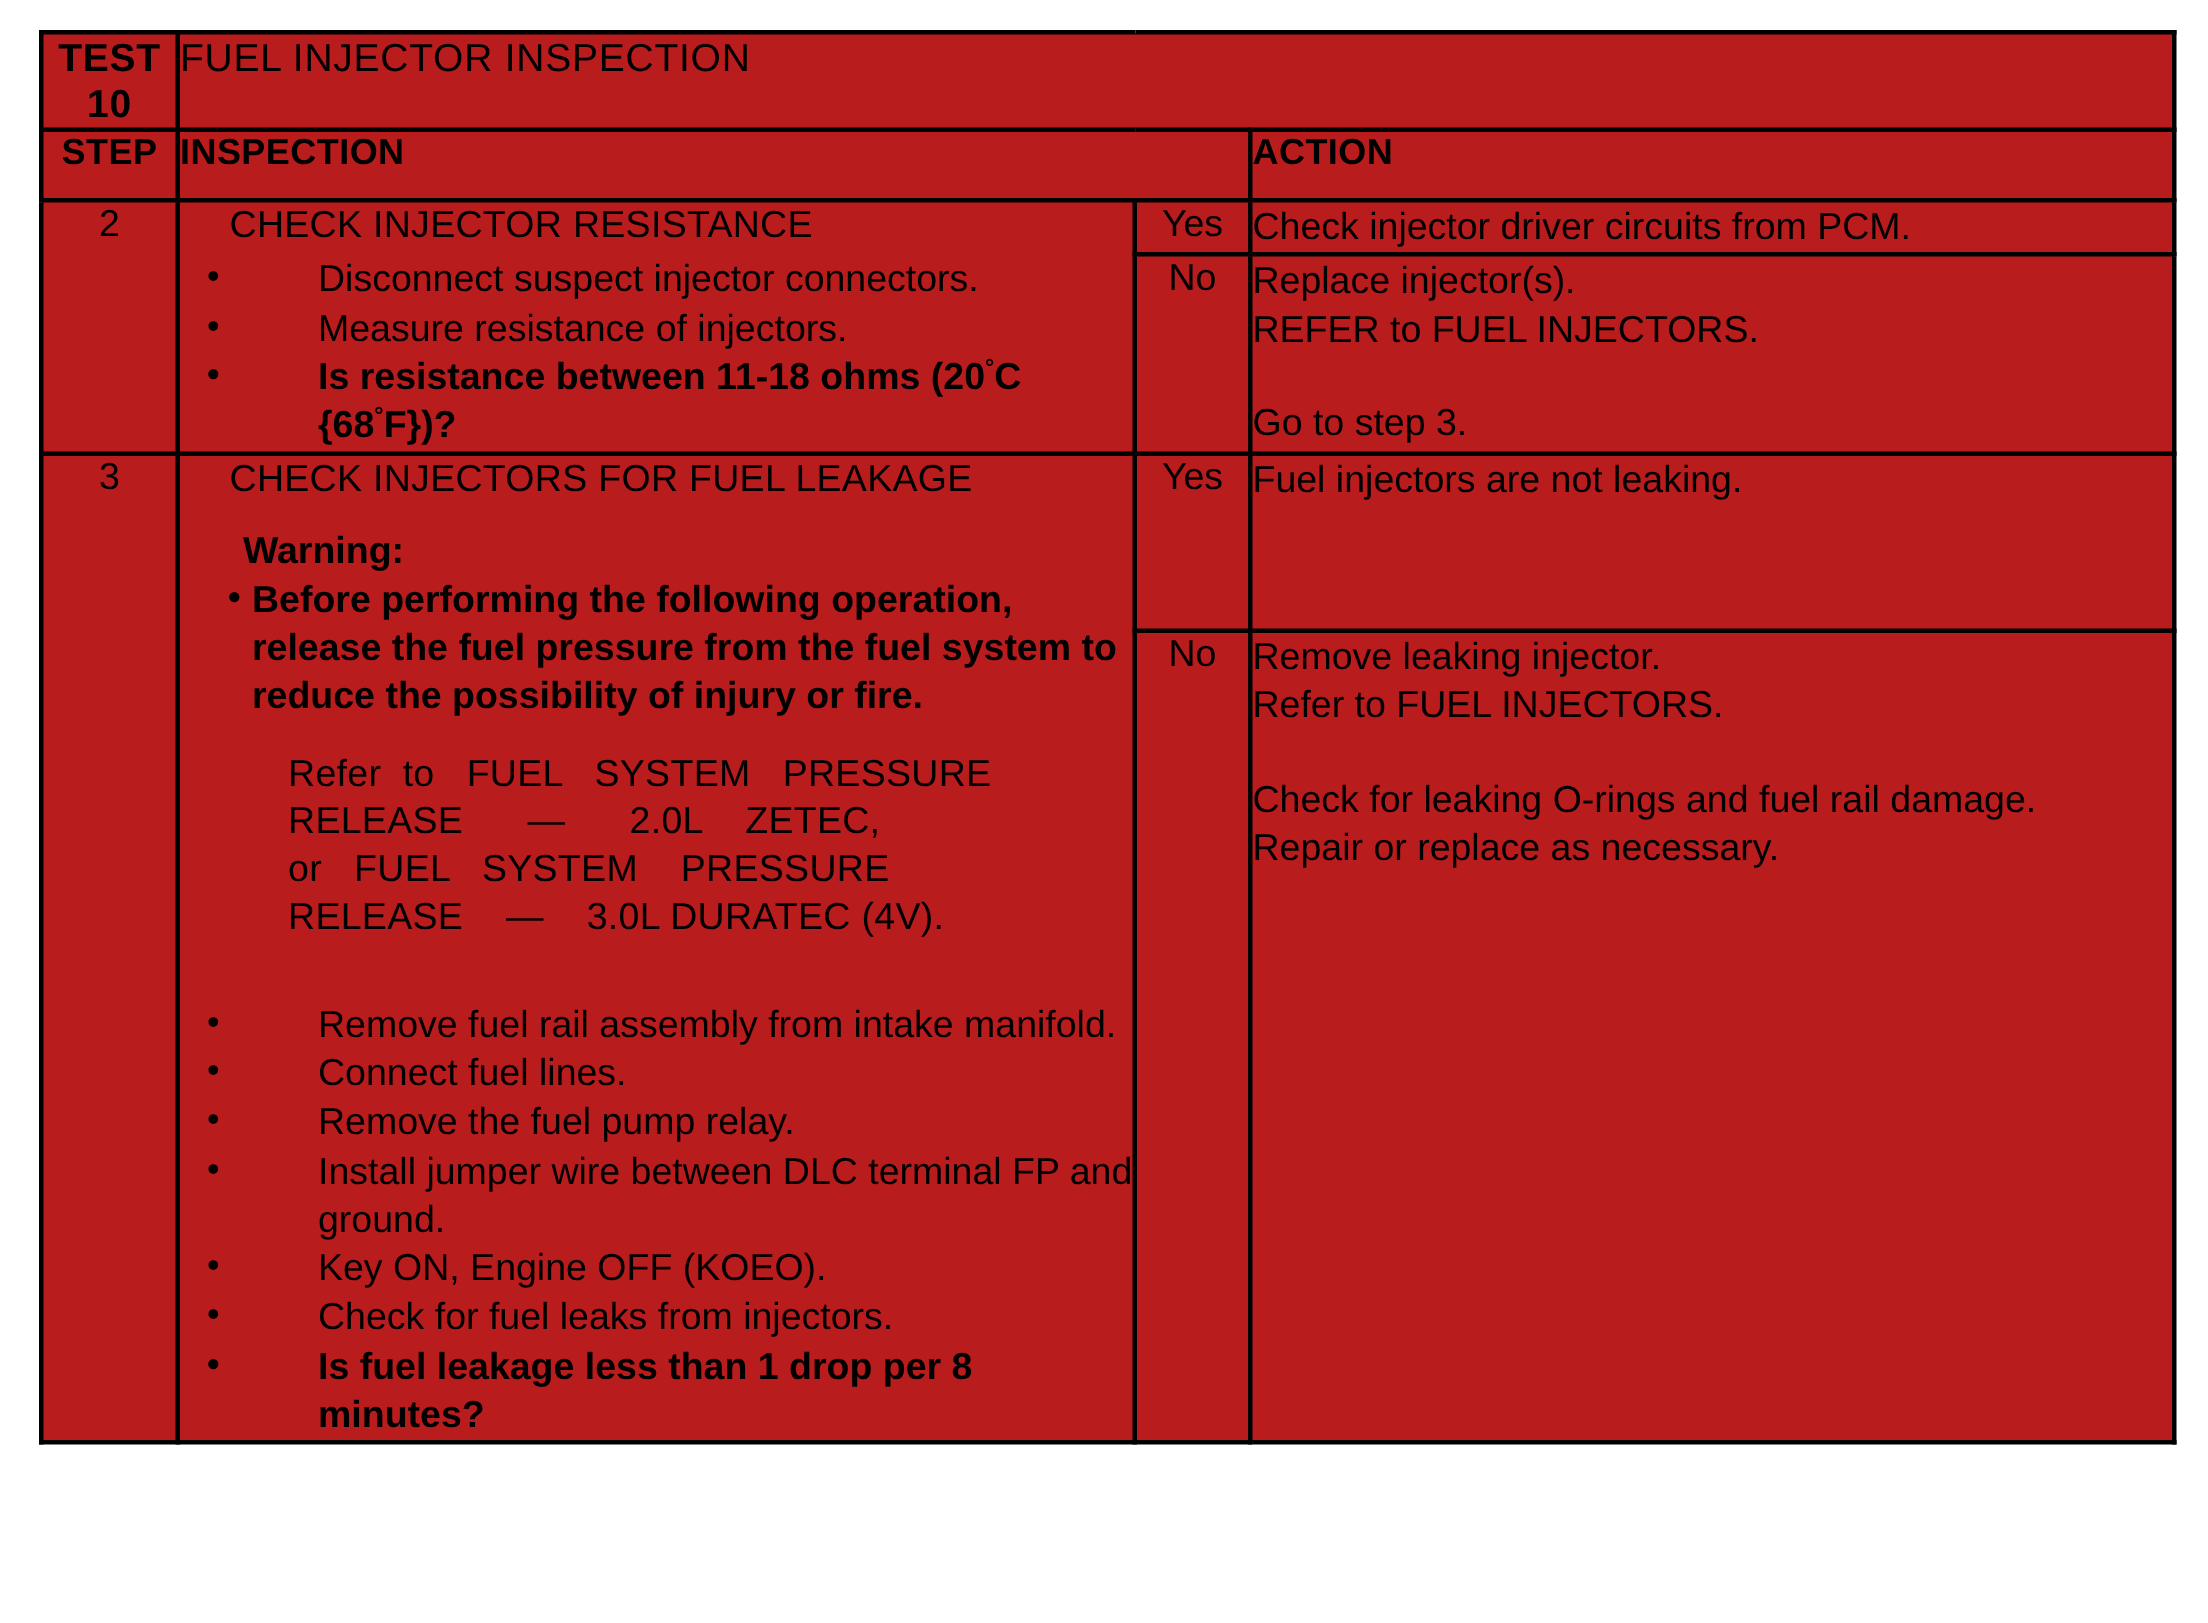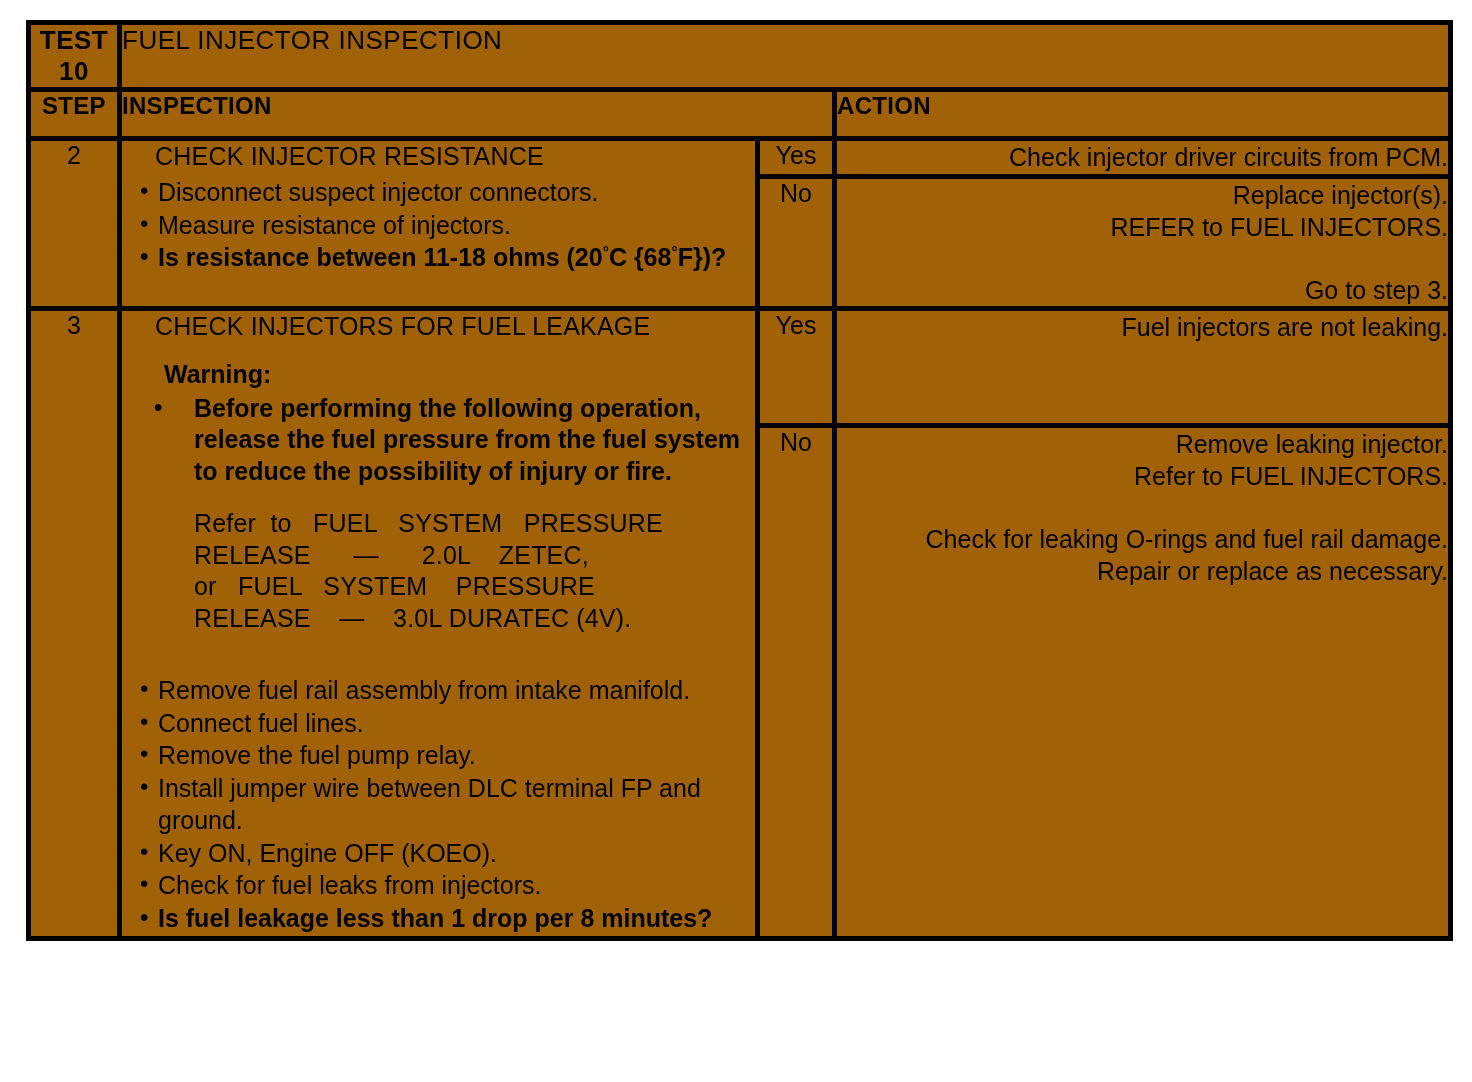--- a/index.html
+++ b/index.html
@@ -25,24 +25,24 @@
   .diag-table {
     position: absolute;
     left: 26px;
     top: 20px;
     width: 1422px;
     border-collapse: collapse;
     table-layout: fixed;
   }
 
   .diag-table td {
-    border: 5px solid #000000;
+    border: 3px solid #000000;
     vertical-align: top;
     padding: 0;
-    background: #a16207;
+    background: #b91c1c;
   }
 
   
   .col-step   { width: 91px; }
   .col-insp   { width: 638px; }
   .col-yn     { width: 77px; }
   .col-action { width: 616px; }
 
   
   .title-row td {
@@ -107,34 +107,34 @@
   }
 
   
   .blist {
     list-style: none;
     margin: 0;
     padding: 0;
   }
   .blist li {
     position: relative;
-    padding-left: 36px;
+    padding-left: 92px;
     margin-bottom: 1px;
     font-size: 25px;
     line-height: 1.27;
   }
   .blist li::before {
     content: "\2022";
     position: absolute;
     left: 18px;
     top: -1px;
     font-size: 24px;
     line-height: 1.27;
   }
-  .blist.indented li { padding-left: 72px; }
+  .blist.indented li { padding-left: 48px; }
   .blist.indented li::before { left: 32px; }
 
   .bold { font-weight: bold; }
 
   .warn-label {
     font-weight: bold;
     font-size: 25px;
     margin: 16px 0 2px 42px;
   }
 
@@ -145,21 +145,21 @@
     line-height: 1.27;
     letter-spacing: 0.2px;
   }
   .refer-block .jline {
     display: block;
     white-space: pre;
   }
 
   .afterwarn { margin-top: 40px; }
 
-  .action-line { display: block; text-align: right; }
+  .action-line { display: block; }
   .action-gap { height: 30px; }
 
   sup.deg {
     font-size: 0.62em;
     vertical-align: super;
     line-height: 0;
   }
 </style>
 </head>
 <body>

